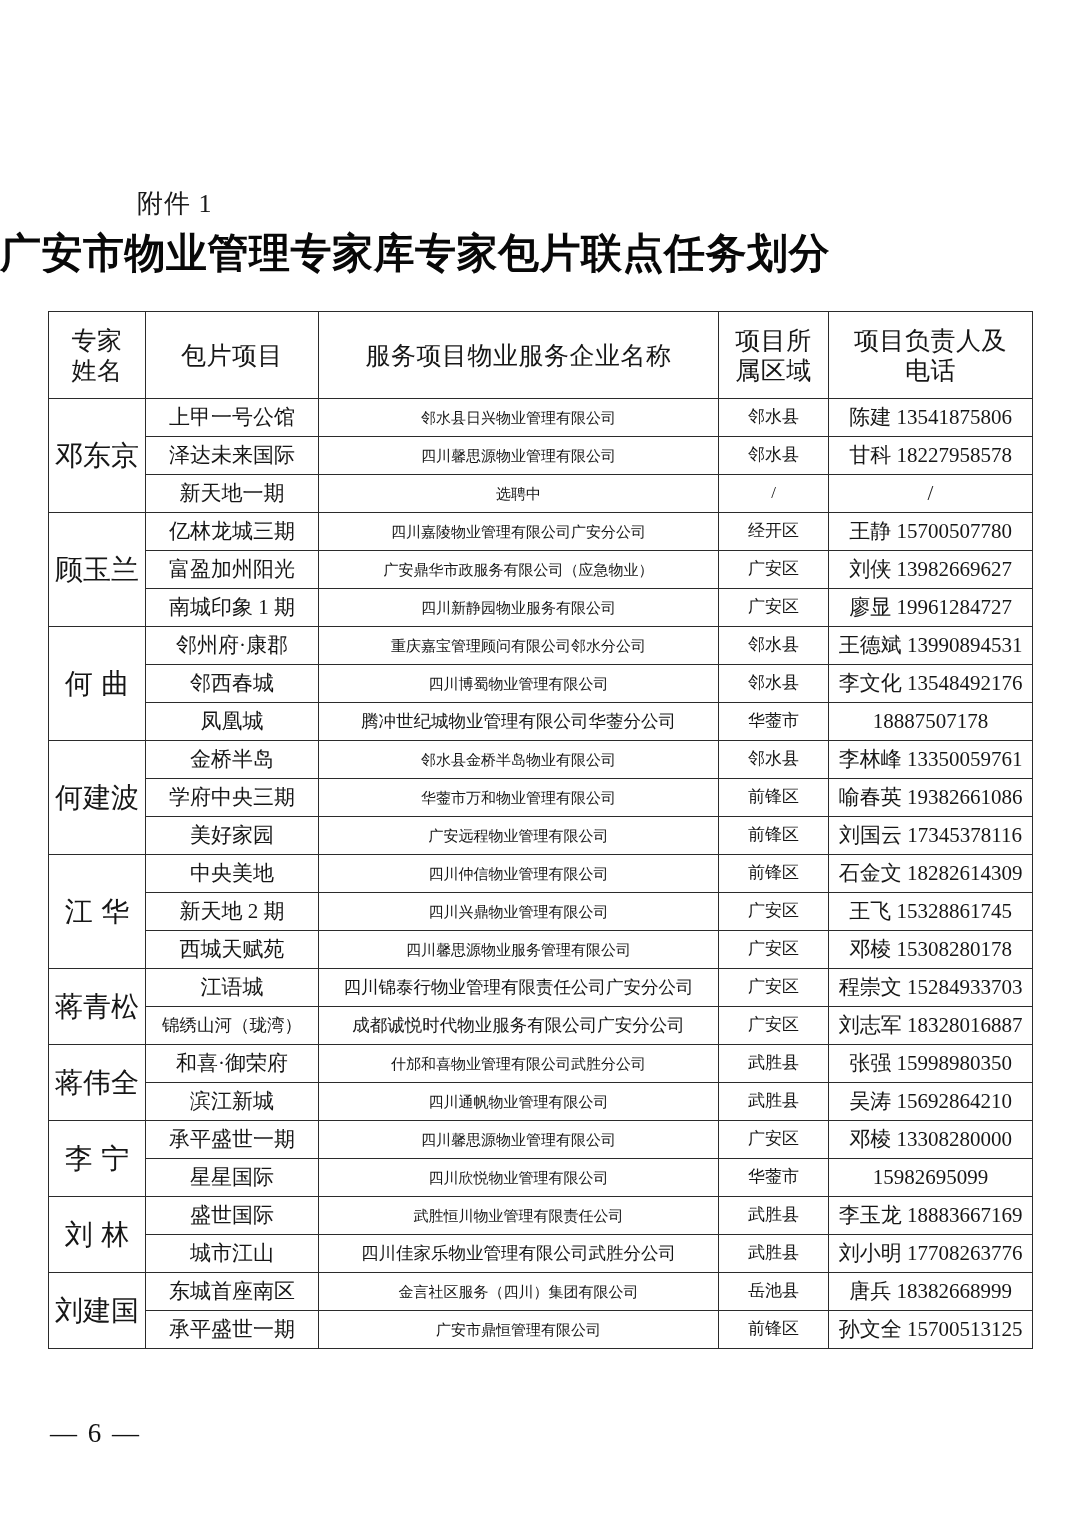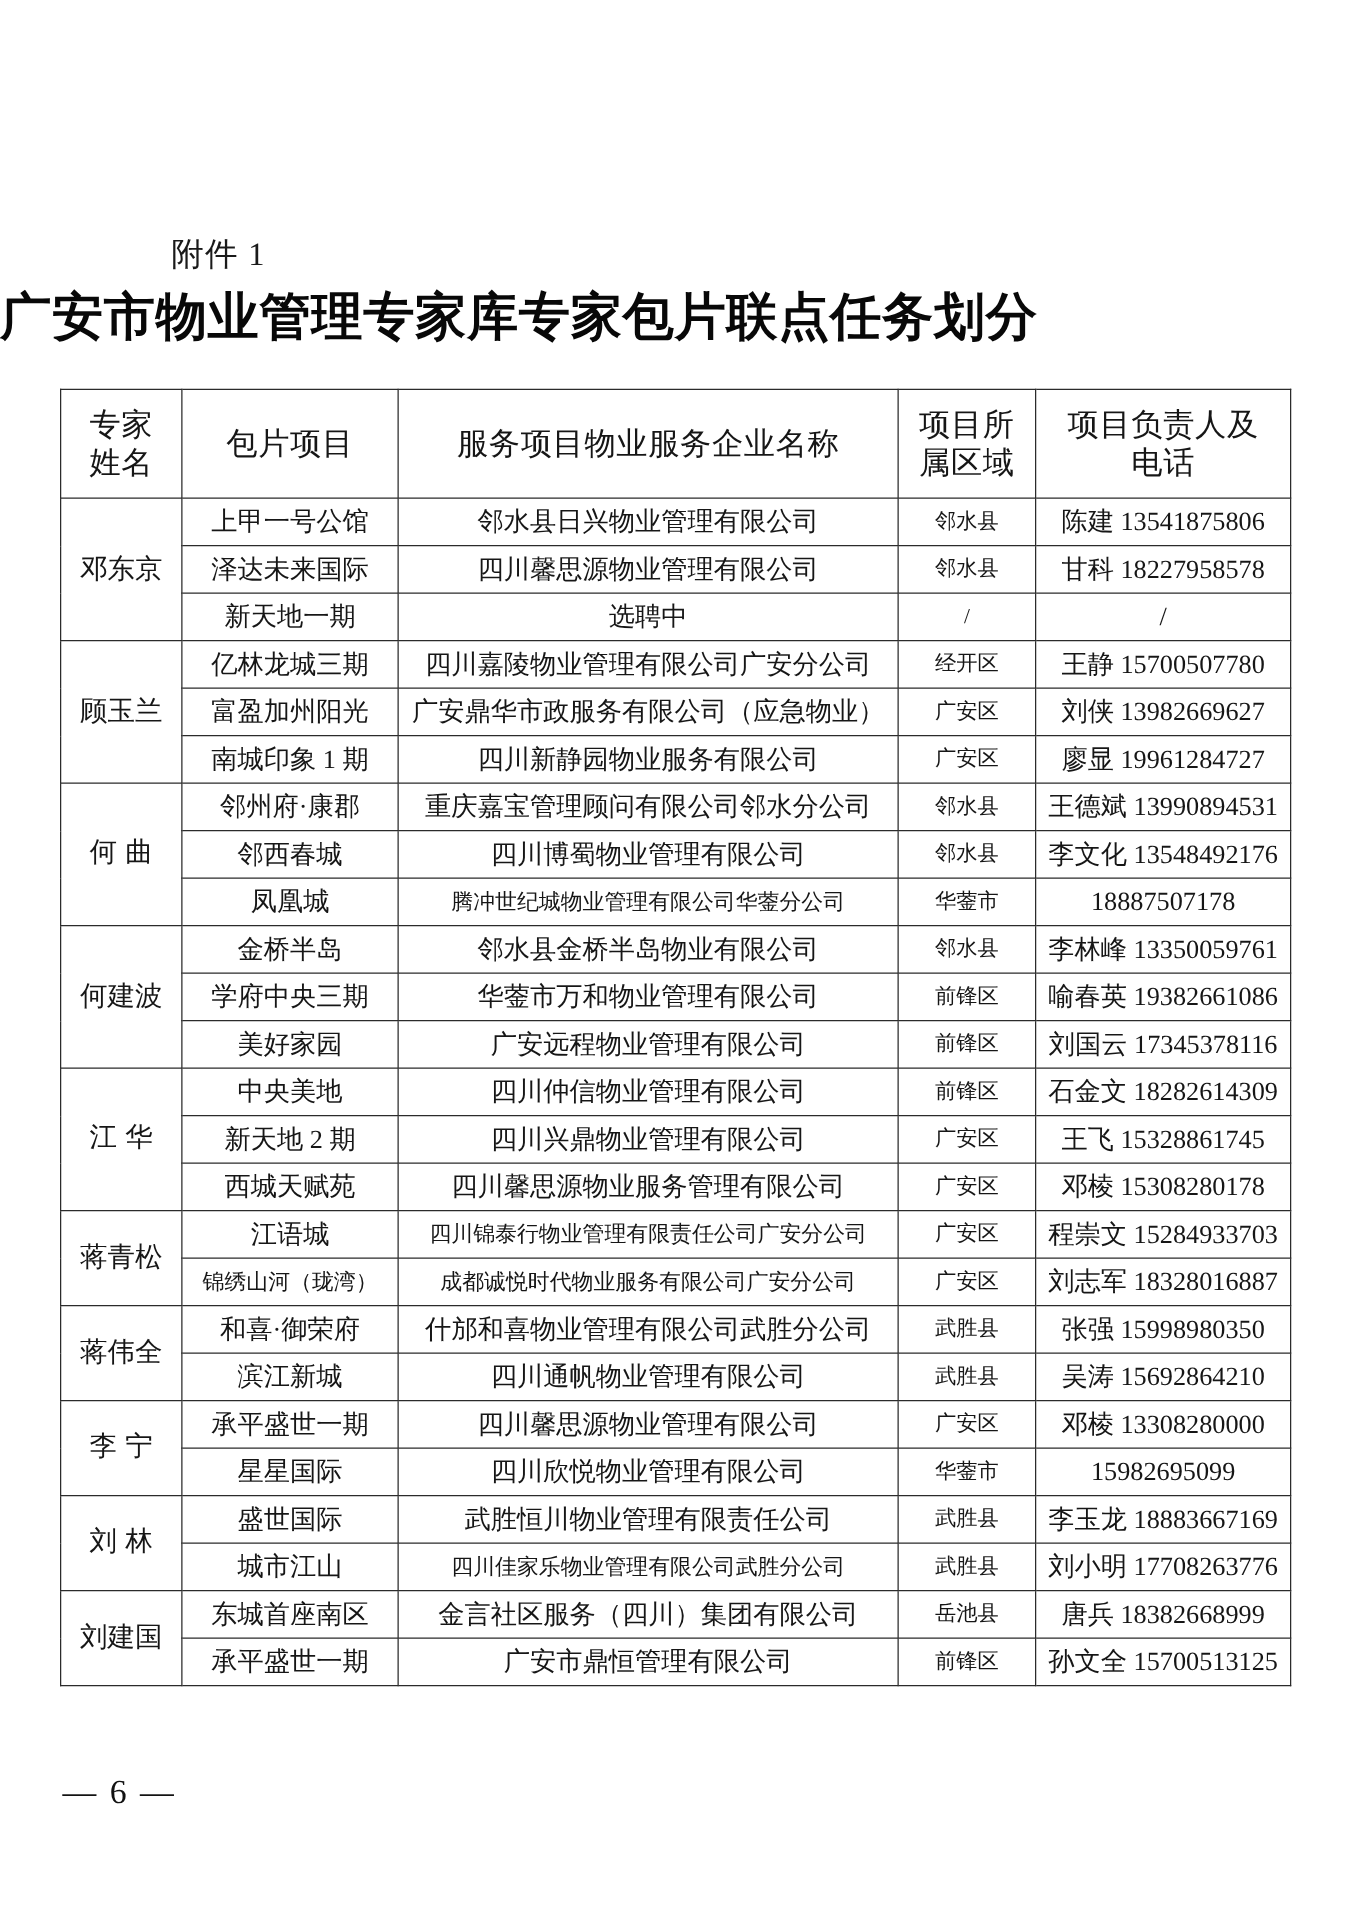--- a/index.html
+++ b/index.html
@@ -74,30 +74,29 @@
     letter-spacing: 0.5px;
   }
   thead th .hdr2 { display: block; }
 
   tbody td {
     height: 37px;
     font-size: 21px;
     line-height: 1.2;
   }
   td.name-cell {
-    font-size: 22px;
+    font-size: 28px;
   }
   td.name-cell .spaced {
     display: inline-block;
     letter-spacing: 0.30em;
     text-indent: 0.30em;
-    font-family: Liberation Mono, monospace;
   }
   td.proj-cell { font-size: 21px; }
-  td.comp-cell { font-size: 21px; }
+  td.comp-cell { font-size: 15px; }
   td.area-cell { font-size: 17px; }
   td.owner-cell { font-size: 21px; }
 
   td.small { font-size: 17.5px; font-family: Liberation Serif, serif; }
 
   .page-number {
     position: absolute;
     left: 0;
     top: 1418px;
     width: 1080px;

